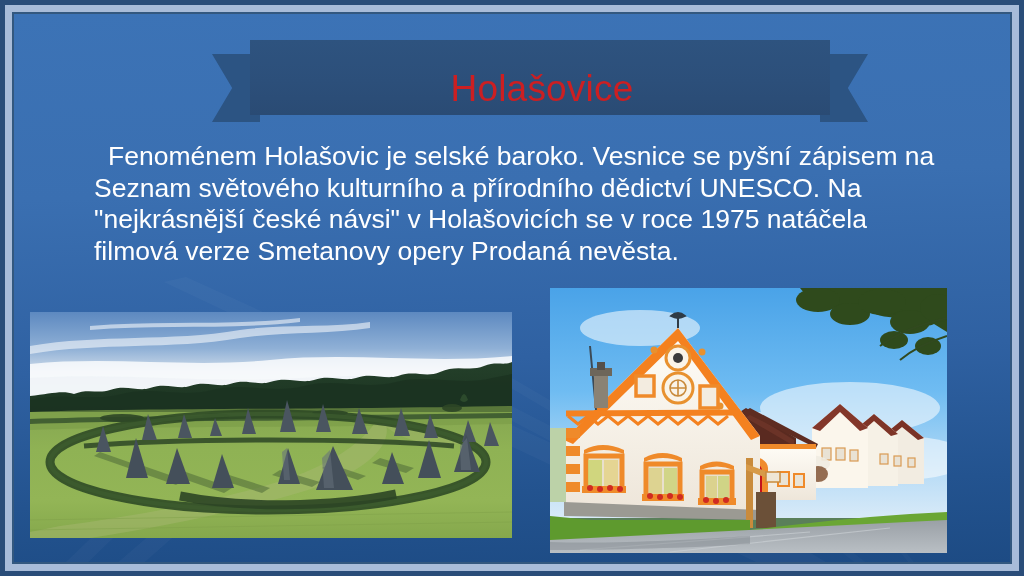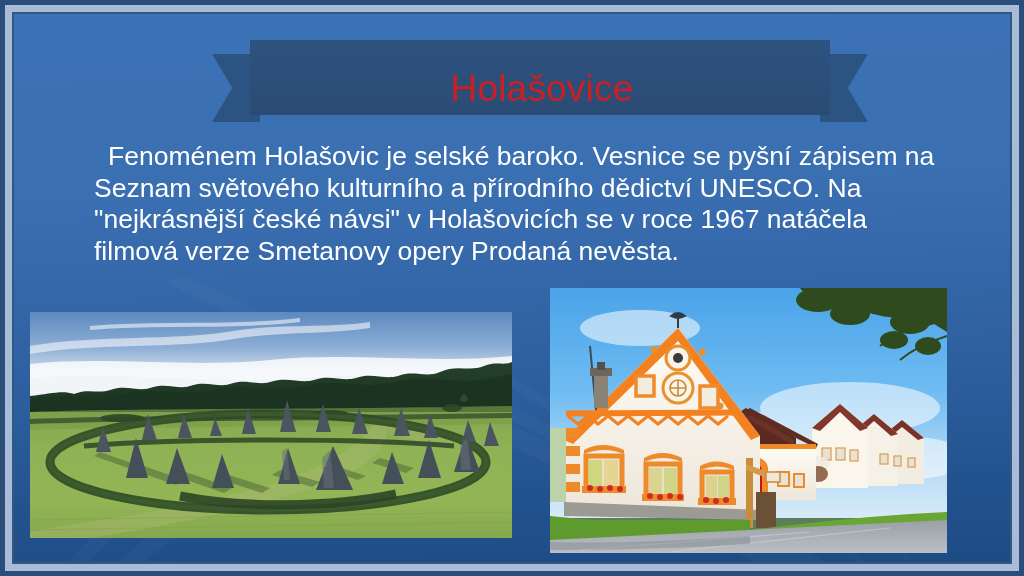--- a/index.html
+++ b/index.html
@@ -158,21 +158,21 @@
       </svg>
     </div>
 
     <div id="banner">
       <div class="tab" id="tab-left"></div>
       <div class="tab" id="tab-right"></div>
       <div id="banner-plate"></div>
       <div id="banner-title">Holašovice</div>
     </div>
 
-    <div id="body-text">Fenoménem Holašovic je selské baroko. Vesnice se pyšní zápisem na Seznam světového kulturního a přírodního dědictví UNESCO. Na "nejkrásnější české návsi" v Holašovicích se v roce 1967 natáčela filmová verze Smetanovy opery Prodaná nevěsta.</div>
+    <div id="body-text">Fenoménem Holašovic je selské baroko. Vesnice se pyšní zápisem na Seznam světového kulturního a přírodního dědictví UNESCO. Na "nejkrásnější české návsi" v Holašovicích se v roce 1975 natáčela filmová verze Smetanovy opery Prodaná nevěsta.</div>
 
     <div class="photo" id="photo-stones">
       <svg viewBox="0 0 482 226" preserveAspectRatio="none">
         <defs>
           <linearGradient id="skyL" x1="0" y1="0" x2="0" y2="1">
             <stop offset="0%" stop-color="#5d89c0"></stop>
             <stop offset="38%" stop-color="#8fb0d6"></stop>
             <stop offset="62%" stop-color="#cfdcea"></stop>
             <stop offset="100%" stop-color="#e8eef4"></stop>
           </linearGradient>

